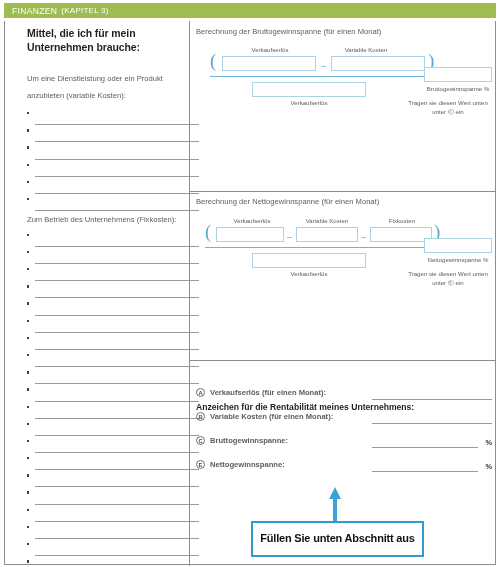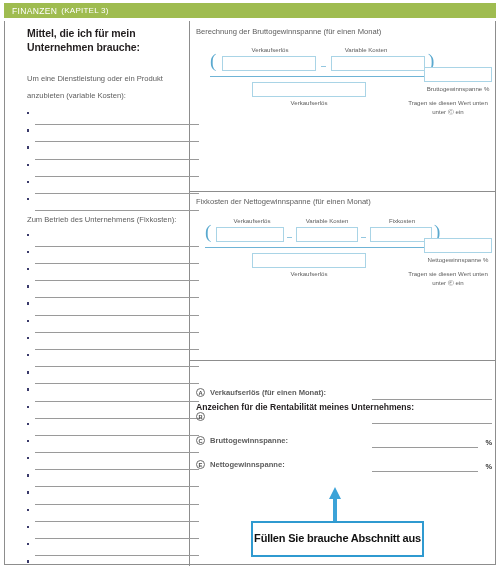--- a/index.html
+++ b/index.html
@@ -263,21 +263,21 @@
 
       <div class="eq" style="left:246px;top:26px;">=</div>
 
       <div class="fbox" style="left:228px;top:21px;width:68px;"></div>
       <div class="flabel" style="left:228px;top:39px;width:68px;">Bruttogewinnspanne %</div>
       <div class="note" style="left:208px;top:53px;width:88px;">Tragen sie diesen Wert unten unter Ⓒ ein</div>
     </div>
   </div>
 
   <div class="panel" style="left:196px;top:197px;width:296px;">
-    <div class="panel-title">Fixkosten der Nettogewinnspanne (für einen Monat)</div>
+    <div class="panel-title">Berechnung der Nettogewinnspanne (für einen Monat)</div>
 
     <div class="formula" style="position:relative;height:75px;margin-top:10px;">
       <div class="flabel" style="left:20px;top:0;width:72px;">Verkaufserlös</div>
       <div class="flabel" style="left:95px;top:0;width:72px;">Variable Kosten</div>
       <div class="flabel" style="left:170px;top:0;width:72px;">Fixkosten</div>
 
       <div class="paren" style="left:9px;top:8px;">(</div>
       <div class="fbox" style="left:20px;top:10px;width:68px;"></div>
       <div class="op" style="left:91px;top:15px;">–</div>
       <div class="fbox" style="left:100px;top:10px;width:62px;"></div>
@@ -303,20 +303,21 @@
   </div>
 
   <div class="items" id="items-list">
       <div class="item">
         <div class="circ">A</div>
         <div class="lbl">Verkaufserlös (für einen Monat):</div>
         <div class="ln" style="left: 176px; right: 0px;"></div>
       </div>
       <div class="item">
         <div class="circ">B</div>
+        <div class="lbl">Variable Kosten (für einen Monat):</div>
         <div class="ln" style="left: 176px; right: 0px;"></div>
       </div>
       <div class="item">
         <div class="circ">C</div>
         <div class="lbl">Bruttogewinnspanne:</div>
         <div class="ln" style="left: 176px; right: 14px;"></div>
         <div class="pct">%</div>
       </div>
       <div class="item">
         <div class="circ">E</div>
@@ -326,16 +327,16 @@
       </div>
     </div>
 
   <div class="arrow">
     <svg width="14" height="40" viewBox="0 0 14 40">
       <polygon points="7,0 13,12 9,12 9,40 5,40 5,12 1,12" fill="#3ca3d8"></polygon>
     </svg>
   </div>
 
   <div class="callout">
-    <span>Füllen Sie brauche Abschnitt aus</span>
+    <span>Füllen Sie unten Abschnitt aus</span>
   </div>
 
 </div>
 
 </body></html>

